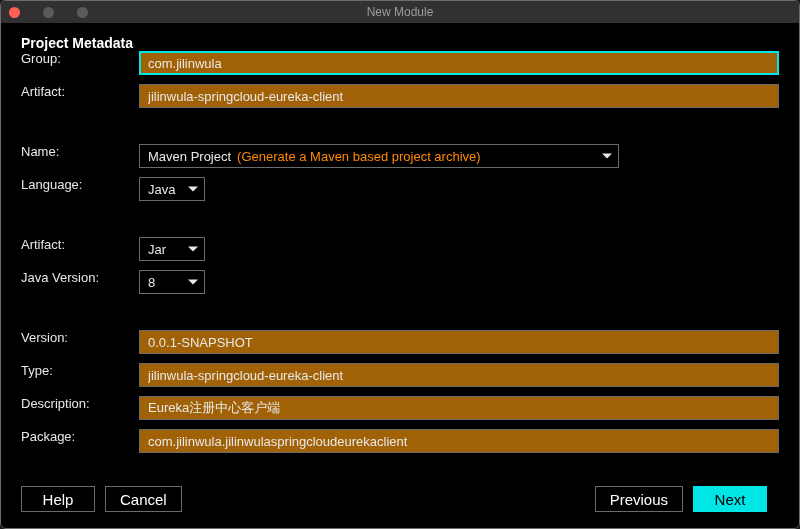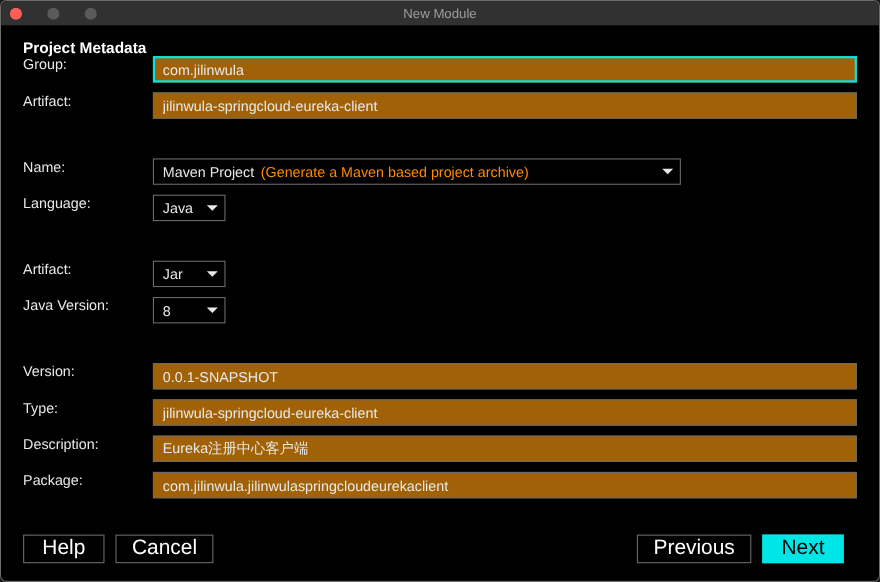--- a/index.html
+++ b/index.html
@@ -96,21 +96,21 @@
     background: #000;
     display: flex; align-items: center;
   }
   .footer .spacer { flex: 1 1 auto; }
   .btn {
     height: 26px;
     min-width: 74px;
     background: #000;
     color: #fff;
     border: 1px solid #6a6a6a;
-    font-family: inherit; font-size: 19px;
+    font-family: inherit; font-size: 15px;
     padding: 0 14px;
     margin-right: 10px;
     cursor: default;
   }
   .btn:last-child { margin-right: 12px; }
   .btn.primary {
     background: #00e6e6;
     color: #000;
     font-weight: 500;
     border-color: #00e6e6;

